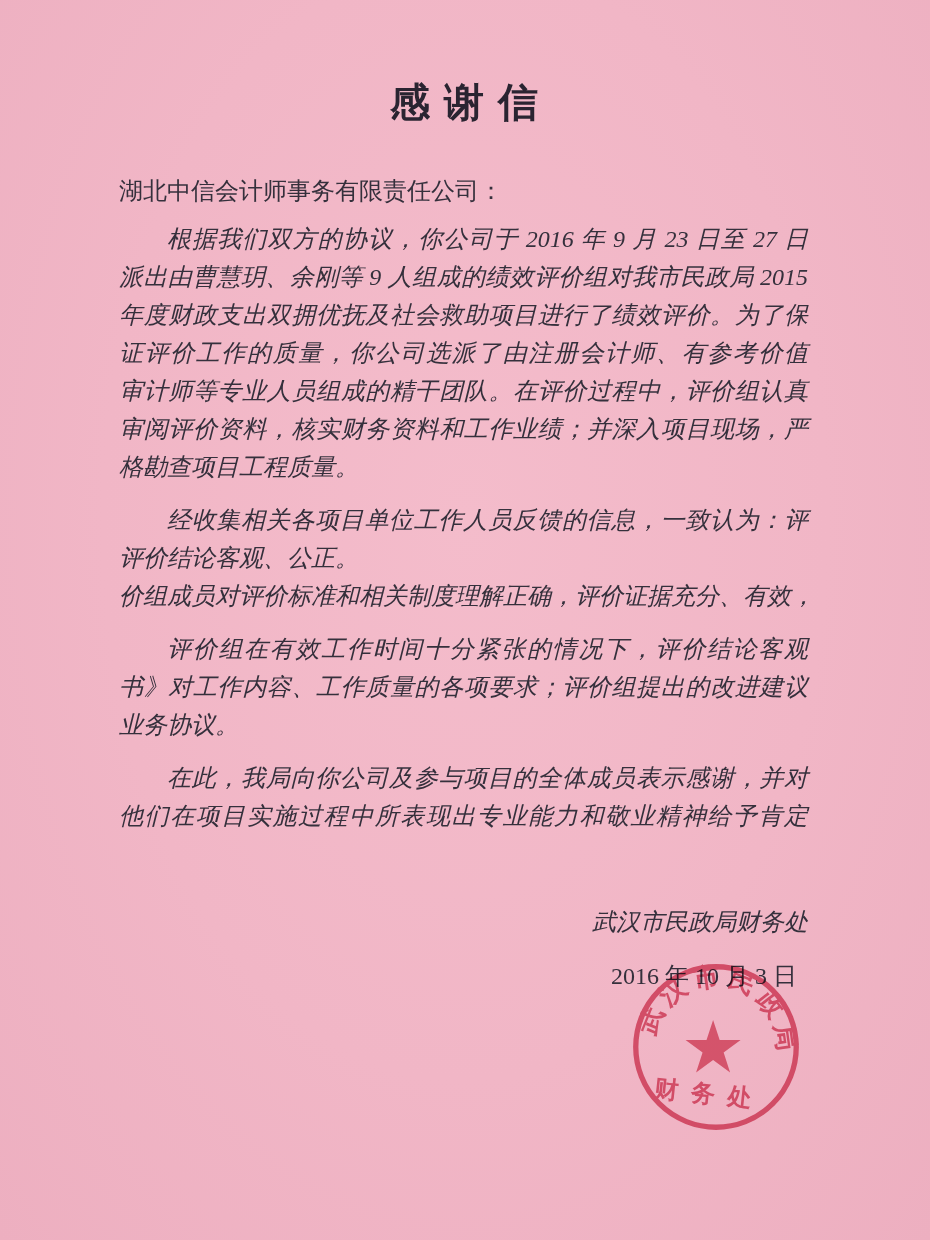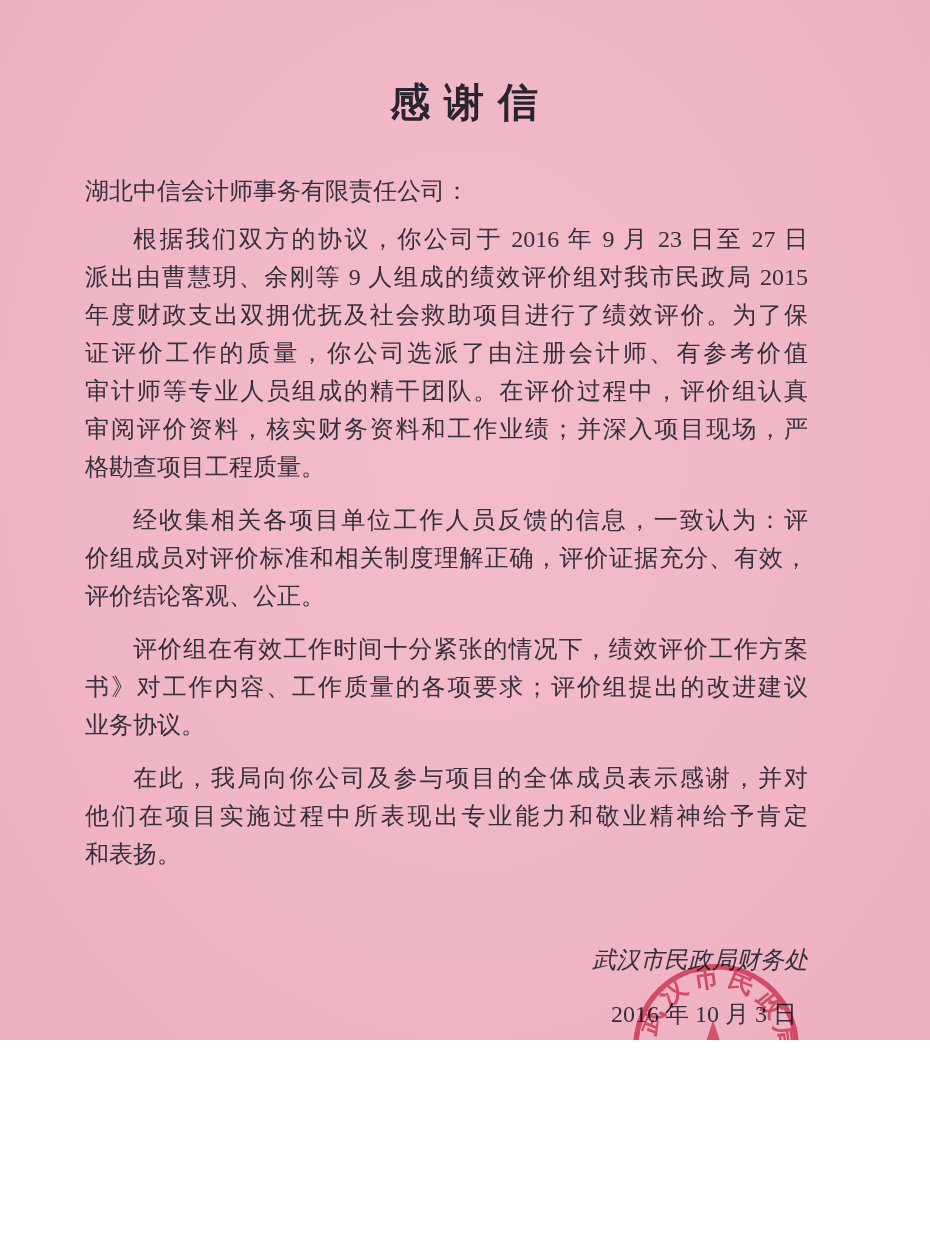--- a/index.html
+++ b/index.html
@@ -1,41 +1,41 @@
 <!DOCTYPE html>
 <html><head>
 <meta charset="utf-8">
 <style>
   html,body{margin:0;padding:0;}
   .page{
     position:relative;
-    width:930px;height:1040px;
+    width:930px;height:1240px;
     background:radial-gradient(ellipse at 50% 42%, #f4bccb 0%, #f1b6c6 55%, #edafc0 100%);
     font-family:"Liberation Serif","DejaVu Serif",serif;
     color:#35303c;
     overflow:hidden;
   }
   .title{
     margin:80px 0 0 0;
     text-align:center;
     font-size:40px;
     line-height:46px;
     font-weight:bold;
     color:#2a2431;
     letter-spacing:2px;
   }
   .content{
-    margin:0 122px 0 85px; 
+    margin:0 122px 0 119px; 
     font-size:24px;
     line-height:38px;
   }
   .recipient{
     margin-top:46px;
   }
-  .para{margin-top:15px;}
+  .para{margin-top:15px;font-style:italic;}
   .para:first-of-type{margin-top:10px;}
   .line{
     text-align:justify;
     text-align-last:justify;
     white-space:nowrap;
   }
   .line.first{text-indent:2em;}
   .line.last{text-align:center;text-align-last:left;white-space:normal;}
   .signoff{
     margin-top:68px;
@@ -75,32 +75,31 @@
           <div class="line first">根据我们双方的协议，你公司于 2016 年 9 月 23 日至 27 日</div>
           <div class="line">派出由曹慧玥、余刚等 9 人组成的绩效评价组对我市民政局 2015</div>
           <div class="line">年度财政支出双拥优抚及社会救助项目进行了绩效评价。为了保</div>
           <div class="line">证评价工作的质量，你公司选派了由注册会计师、有参考价值</div>
           <div class="line">审计师等专业人员组成的精干团队。在评价过程中，评价组认真</div>
           <div class="line">审阅评价资料，核实财务资料和工作业绩；并深入项目现场，严</div>
           <div class="line last">格勘查项目工程质量。</div>
         </div>
         <div class="para">
           <div class="line first">经收集相关各项目单位工作人员反馈的信息，一致认为：评</div>
+          <div class="line last">评价结论客观、公正。</div>
           <div class="line">价组成员对评价标准和相关制度理解正确，评价证据充分、有效，</div>
-          <div class="line last">评价结论客观、公正。</div>
         </div>
         <div class="para">
-          <div class="line first">评价组在有效工作时间十分紧张的情况下，绩效评价工作方案</div>
+          <div class="line first">评价组在有效工作时间十分紧张的情况下，评价结论客观</div>
           <div class="line">书》对工作内容、工作质量的各项要求；评价组提出的改进建议</div>
           <div class="line last">业务协议。</div>
         </div>
         <div class="para">
           <div class="line first">在此，我局向你公司及参与项目的全体成员表示感谢，并对</div>
           <div class="line">他们在项目实施过程中所表现出专业能力和敬业精神给予肯定</div>
-          <div class="line last">和表扬。</div>
         </div>
       </div>
     <div class="signoff">武汉市民政局财务处</div>
     <div class="dateline">2016 年 10 月 3 日</div>
   </div>
 
   <svg class="seal" viewBox="0 0 180 180">
     <circle cx="90" cy="90" r="83" fill="none" stroke="#d94f6d" stroke-width="5.5"></circle>
     <polygon points="87,62 93.8,82.7 115.5,82.7 97.9,95.6 104.6,116.3 87,103.5 69.4,116.3 76.1,95.6 58.5,82.7 80.2,82.7" fill="#dd5b75"></polygon>
     <text x="23.2" y="63" font-size="27" text-anchor="middle" dominant-baseline="central" transform="rotate(-68 23.2 63)">武</text>

